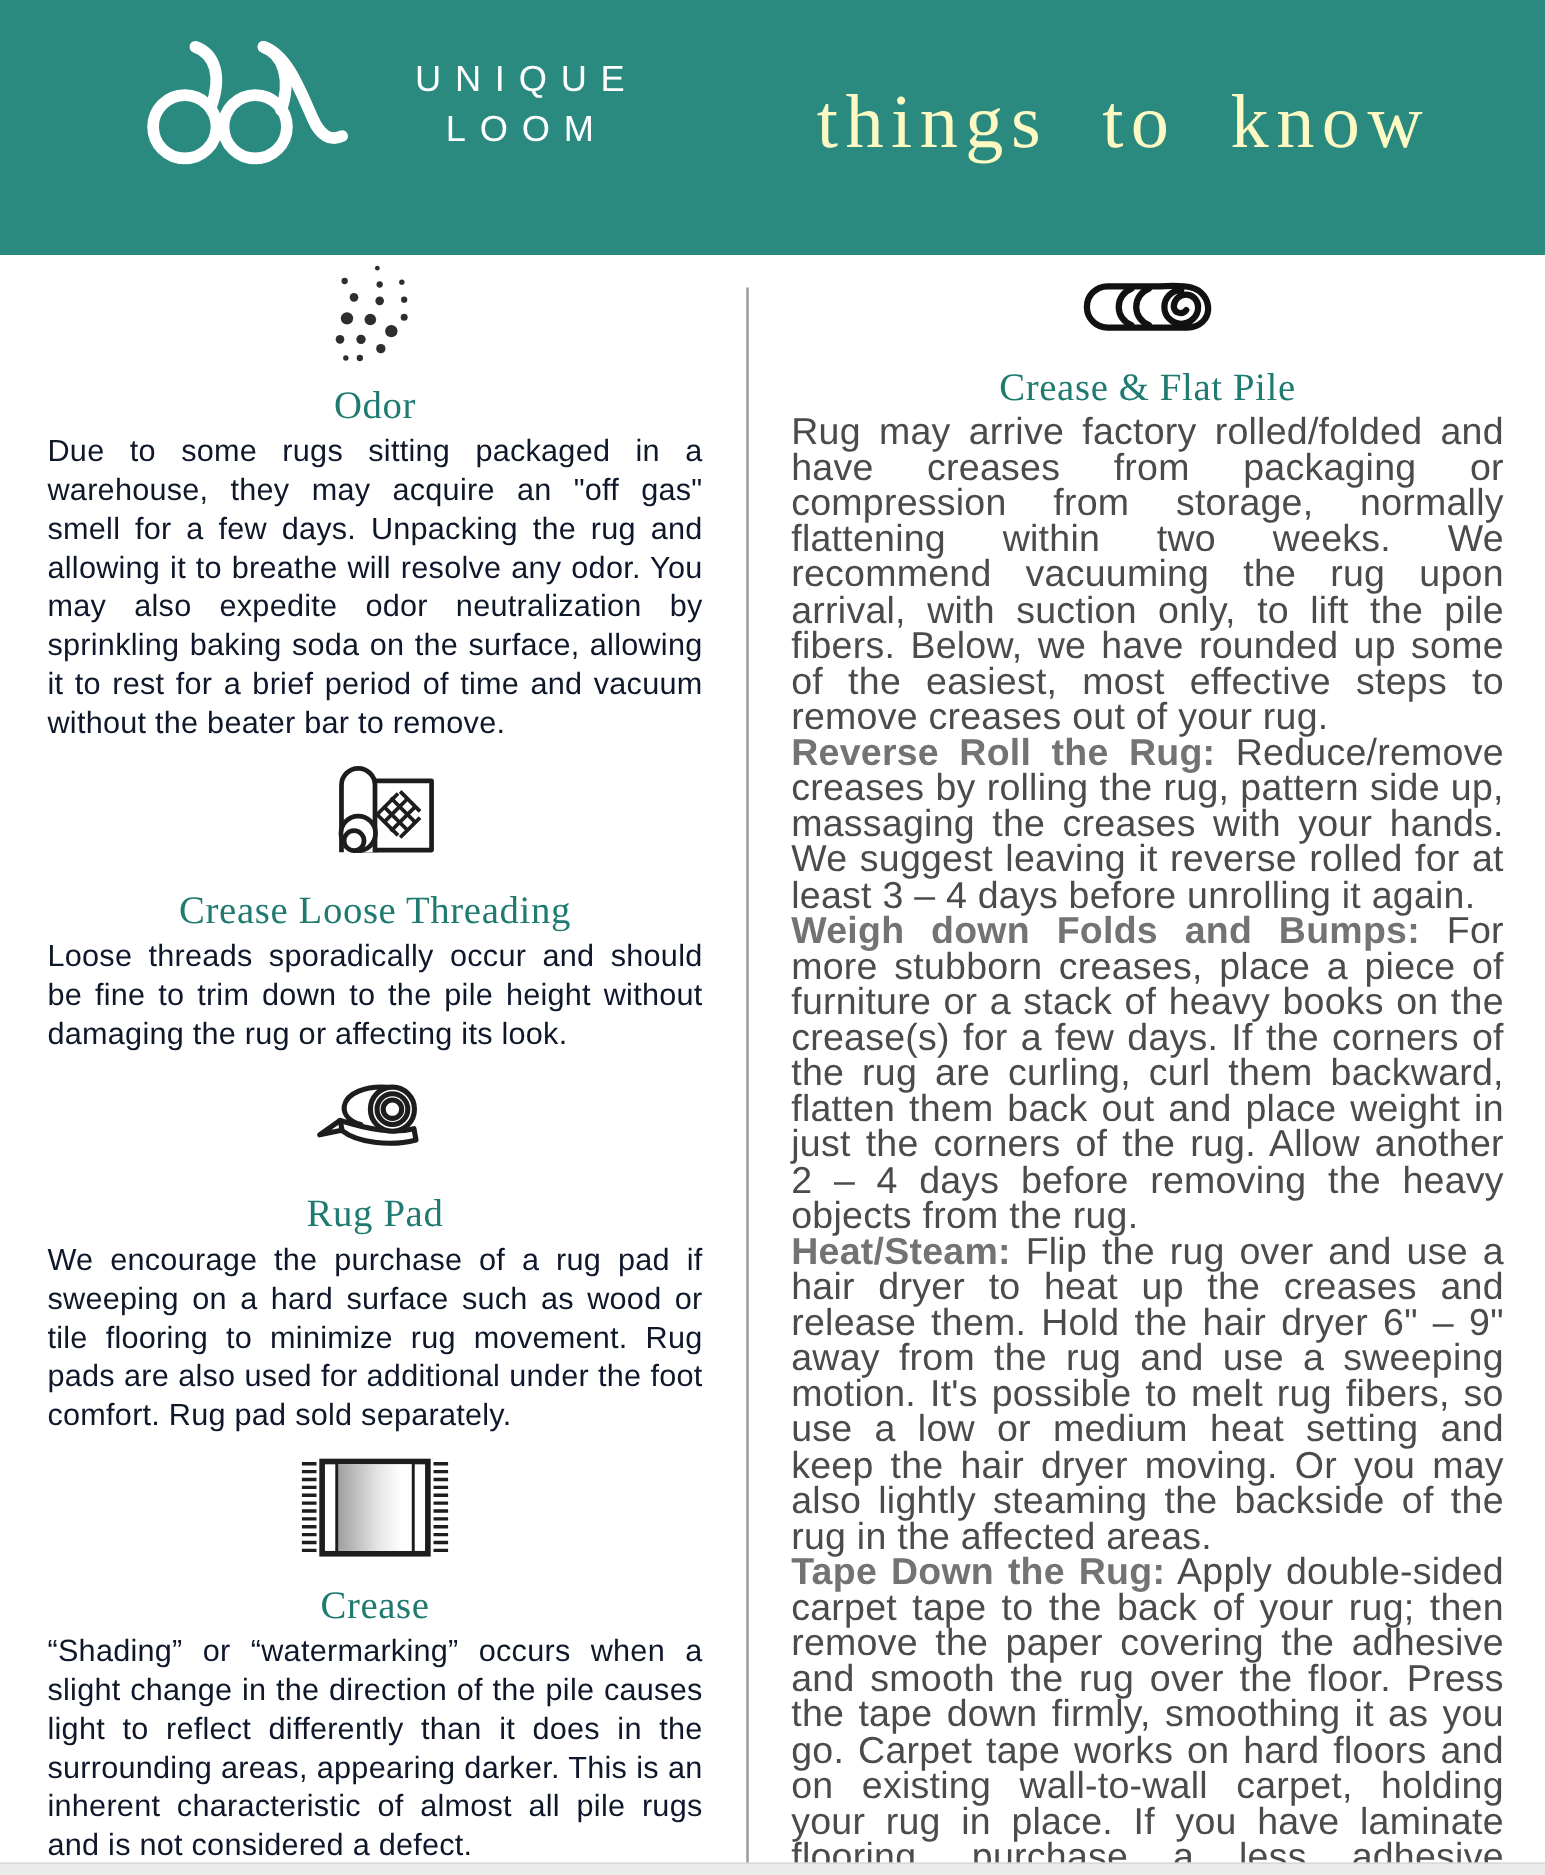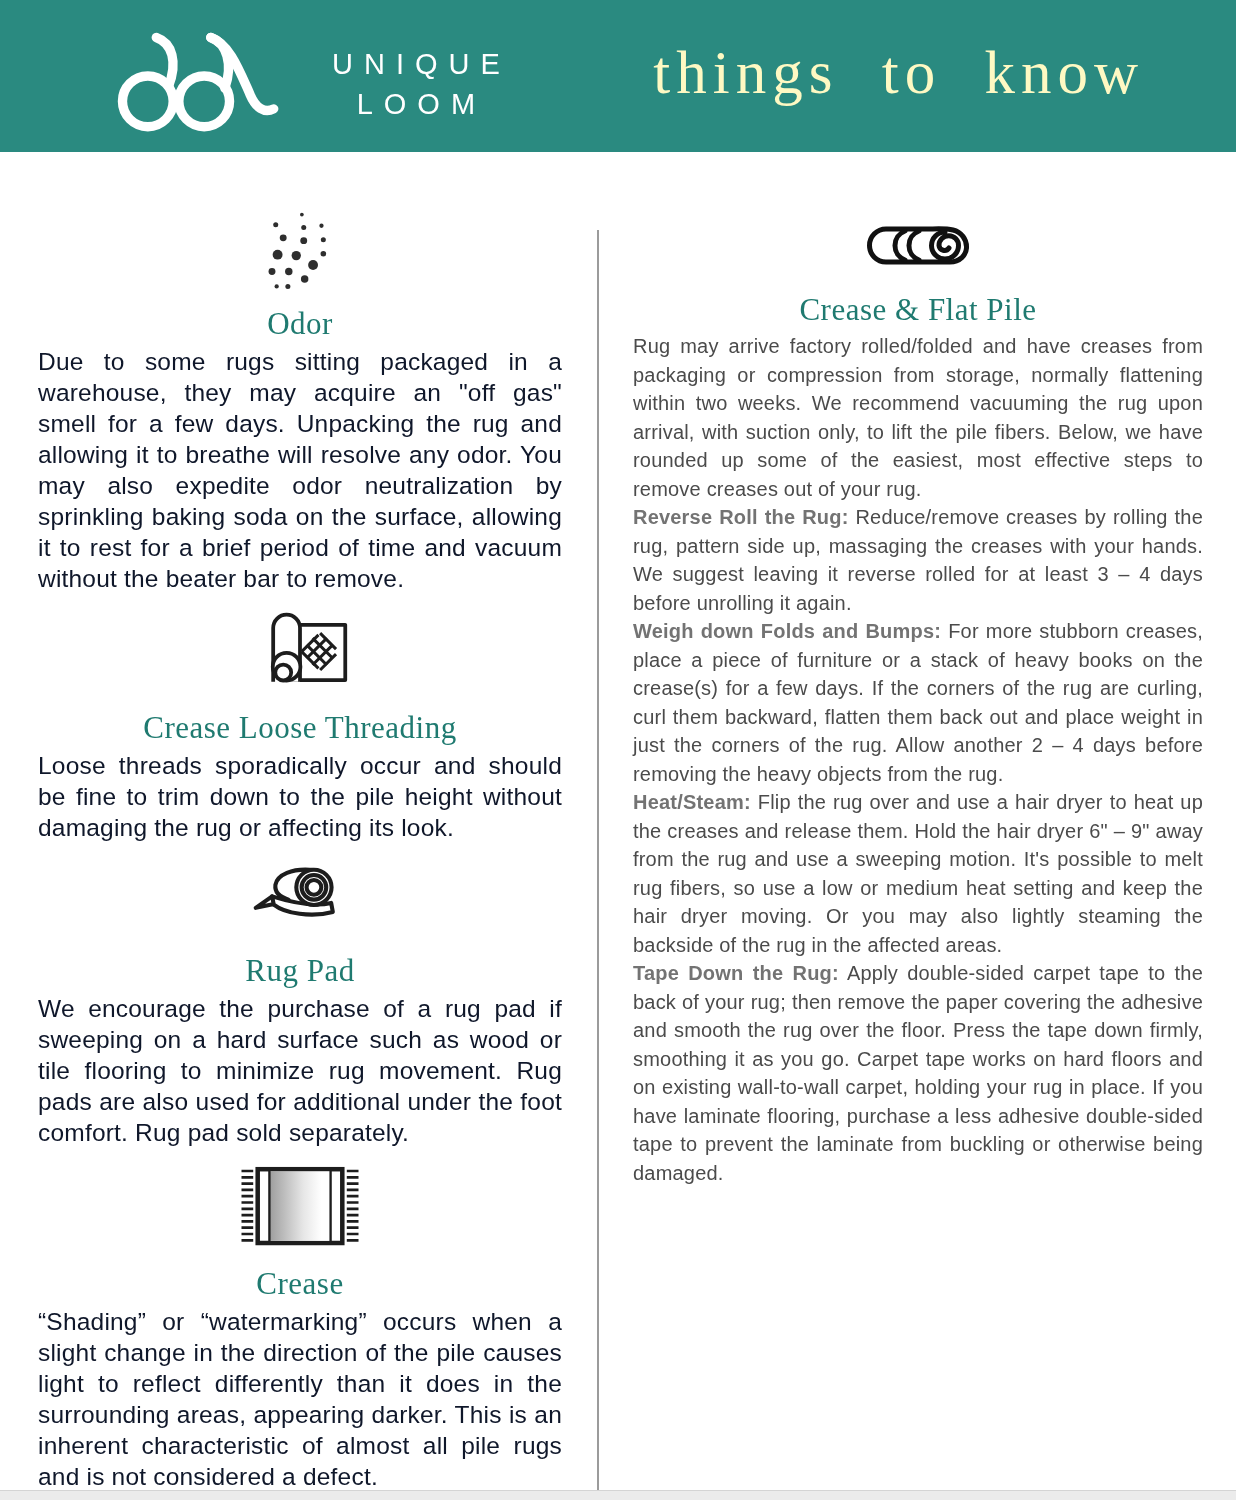--- a/index.html
+++ b/index.html
@@ -1,19 +1,19 @@
 <!DOCTYPE html>
 <html style="--teal: #2A8A80; --heading: #1F7A70;"><head>
 <meta charset="utf-8">
 <style>
   html,body{margin:0;padding:0;background:#fff;}
   .page{position:relative;width:1236px;height:1500px;background:#ffffff;overflow:hidden;
         font-family:"Liberation Sans","DejaVu Sans",sans-serif;}
   
-  .header{position:relative;height:152px;background:var(--teal,#2A8A80);}
+  .header{position:relative;height:204px;background:var(--teal,#2A8A80);}
   .logo-group{position:absolute;left:108px;top:30px;display:flex;align-items:center;}
   .logo-mark{display:block;}
   .brand-text{margin-left:26px;color:#fff;text-align:center;
               font-size:29px;letter-spacing:11px;line-height:40px;font-weight:400;}
   .header-title{position:absolute;right:92px;top:50%;transform:translateY(-55%);
                 color:#fef9c3;font-family:"Liberation Serif","DejaVu Serif",serif;
                 font-size:61px;letter-spacing:6px;word-spacing:22px;font-weight:400;white-space:nowrap;}
   
   .content{position:absolute;top:178px;left:0;right:0;bottom:9px;}
   .col{position:absolute;top:0;}
@@ -22,21 +22,21 @@
   .v-divider{position:absolute;left:597px;top:52px;bottom:0;width:2px;background:#9b9b9b;}
   
   .icon-row{display:flex;justify-content:center;}
   .section{margin-top:14px;}
   .section:first-child{margin-top:30px;}
   h2.sec-heading{margin:14px 0 4px 0;text-align:center;font-weight:400;
      font-family:"Liberation Serif","DejaVu Serif",serif;
      font-size:31px;color:var(--heading,#1F7A70);letter-spacing:0.5px;}
   .col-left p.body{margin:0;font-size:24.5px;line-height:31px;color:#0f172a;
      text-align:justify;letter-spacing:0.2px;}
-  .col-right p.body{margin:0;font-size:20px;line-height:28.5px;color:#4b4b4b;
+  .col-right p.body{margin:0;font-size:30px;line-height:28.5px;color:#4b4b4b;
      text-align:justify;letter-spacing:0.2px;}
   .col-right .section:first-child{margin-top:38px;}
   .tip{margin-top:18px;}
   .lead{font-weight:700;color:#737373;}
   
   .bottom-strip{position:absolute;left:0;right:0;bottom:0;height:9px;
      background:#ebebeb;border-top:1px solid #d4d4d4;}
   svg{display:block;}
 </style>
 </head>

